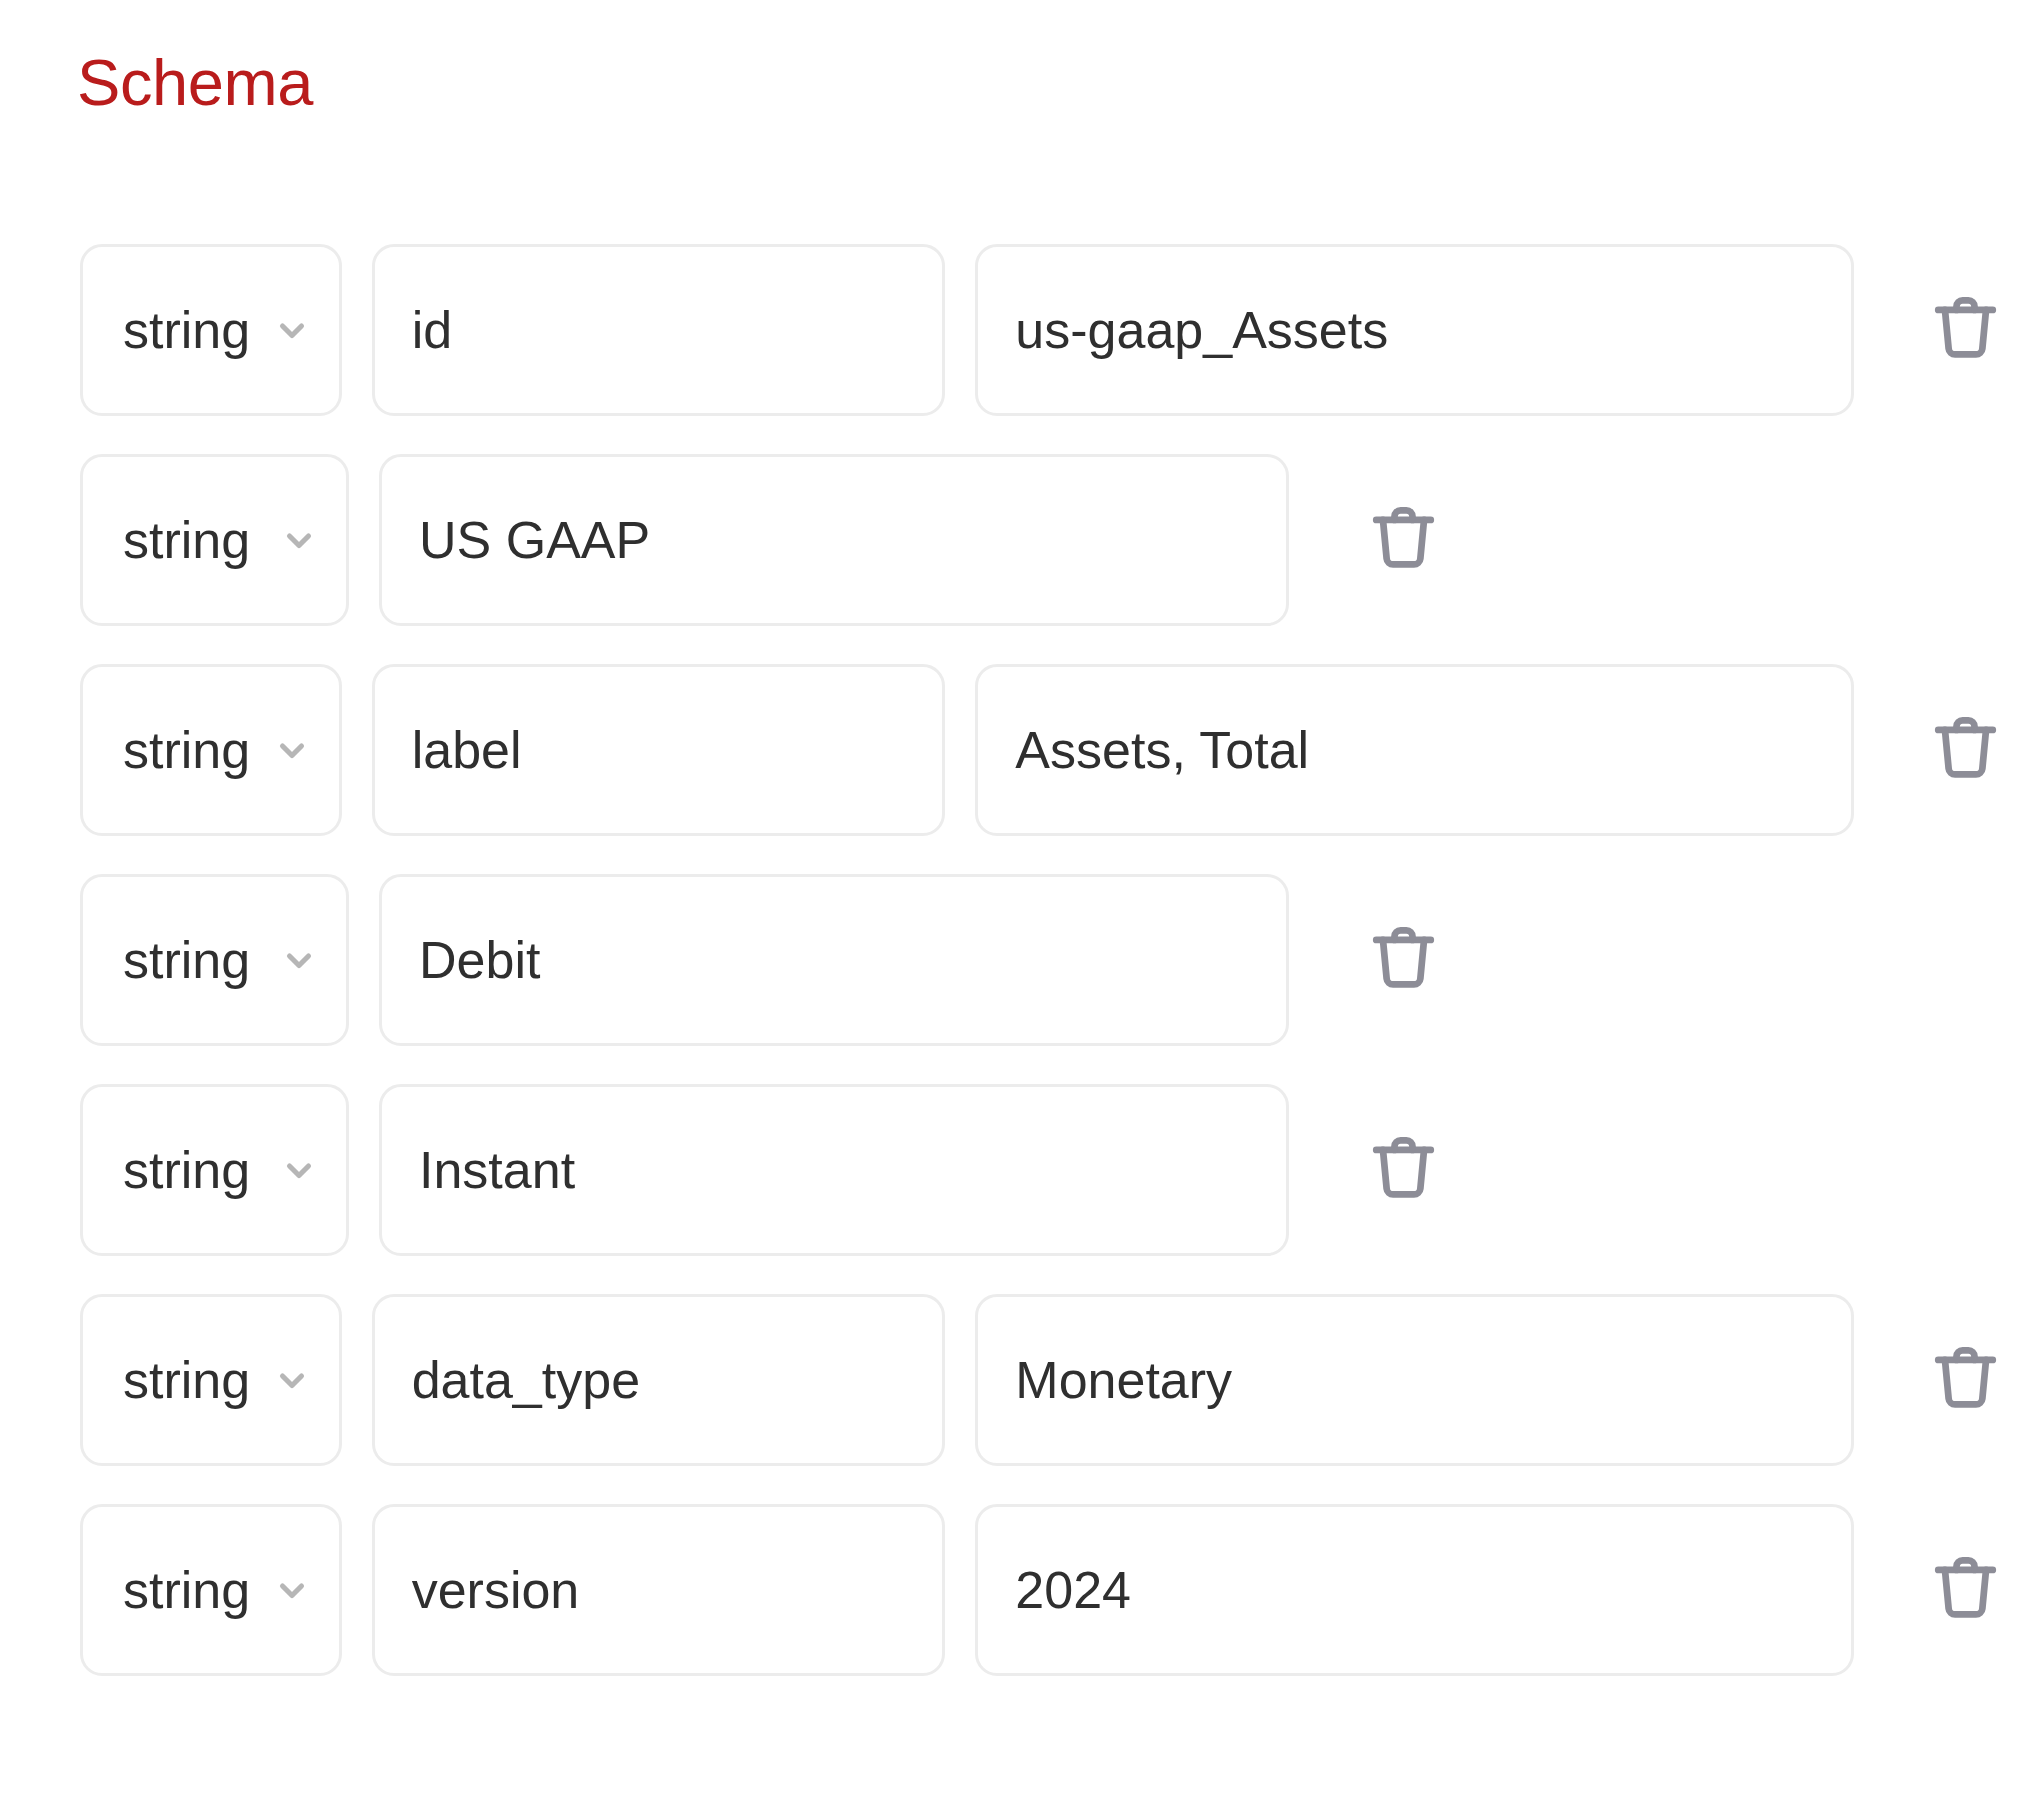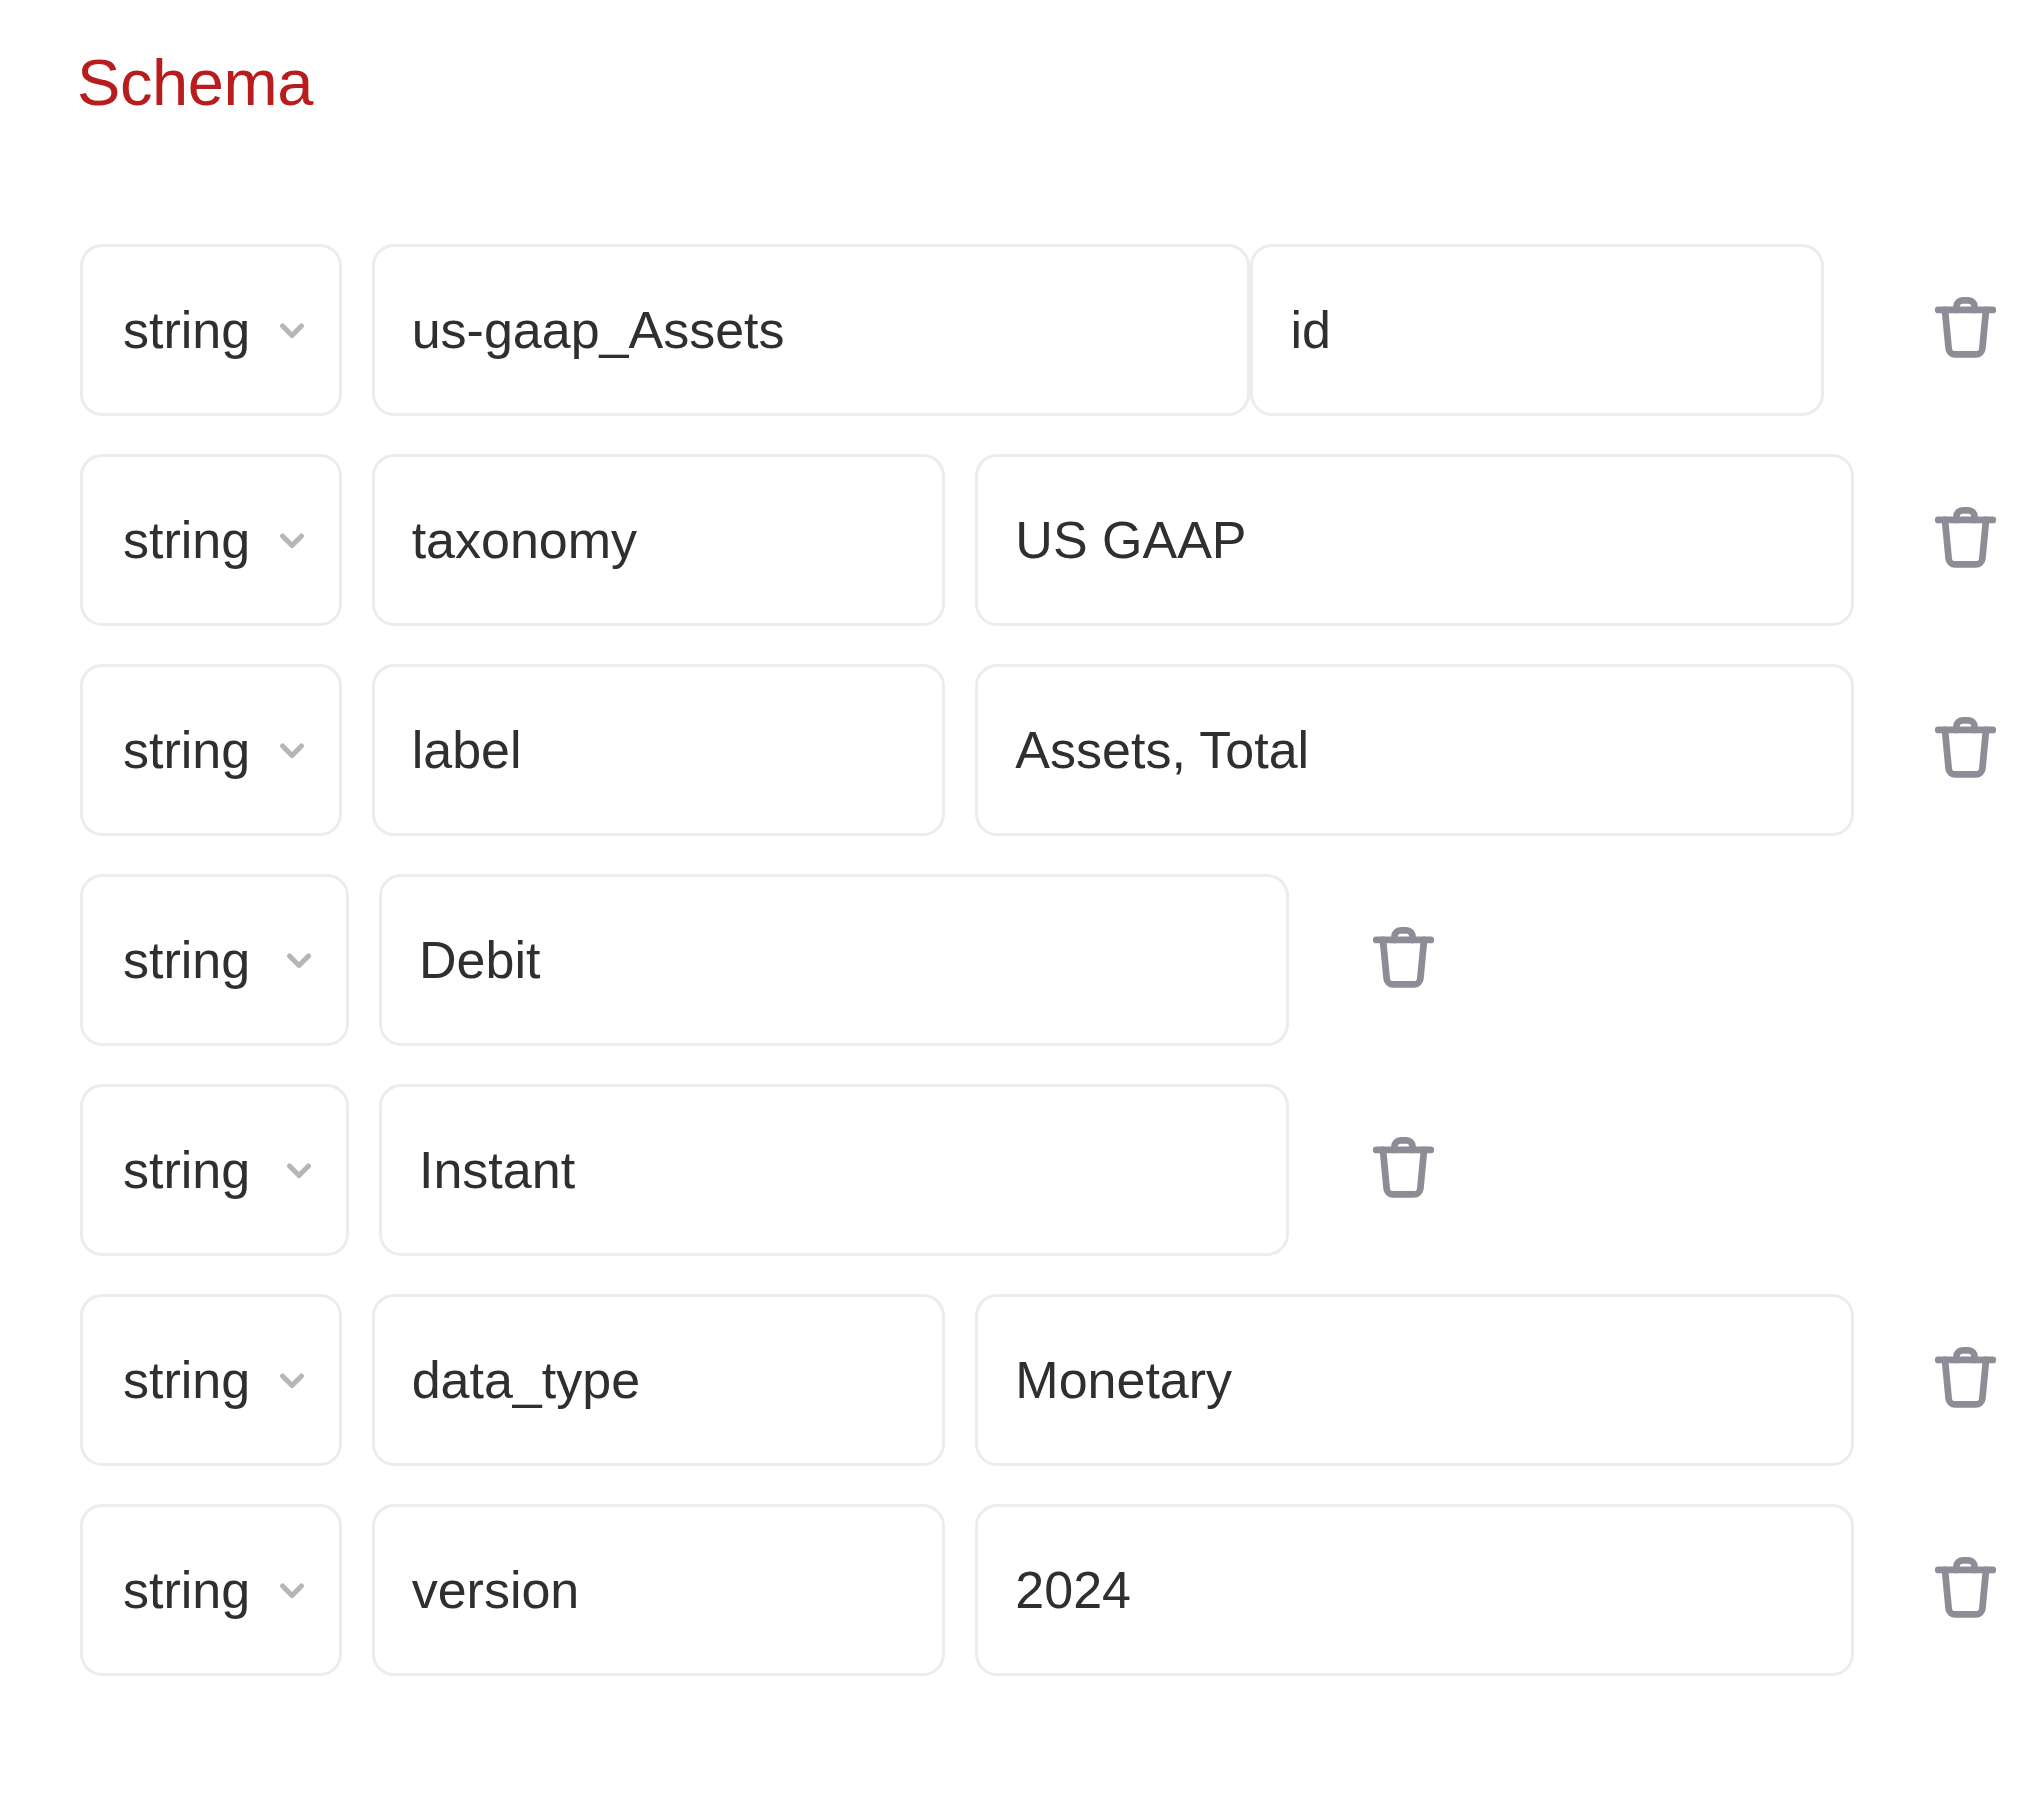--- a/index.html
+++ b/index.html
@@ -130,53 +130,50 @@
 
     <div class="field type-select">
       <span class="select-value">string</span>
       <span class="chevron">
         <svg width="38" height="38" viewBox="0 0 24 24" fill="none" stroke="#b6b6b6" stroke-width="3.2" stroke-linecap="round" stroke-linejoin="round">
           <polyline points="6 9.5 12 15.5 18 9.5"></polyline>
         </svg>
       </span>
     </div>
 
-    <div class="field value-input">
-      <span>us-gaap_Assets</span>
-    </div>
-
     <div class="field name-input">
       <span>id</span>
     </div>
 
-    <button class="delete-btn">
-      <span class="trash-icon">
-        <svg width="77" height="77" viewBox="0 0 24 24" fill="none" stroke="#8d8d97" stroke-width="2.1" stroke-linecap="round" stroke-linejoin="round">
-          <path d="M3.5 6.2h17"></path>
-          <path d="M9.2 6.2V5.1a1.9 1.9 0 0 1 1.9-1.9h1.8a1.9 1.9 0 0 1 1.9 1.9v1.1"></path>
-          <path d="M5.6 6.2l1.15 12.1a2 2 0 0 0 2 1.8h6.5a2 2 0 0 0 2-1.8L18.4 6.2"></path>
-        </svg>
-      </span>
-    </button>
-
-  </div>
-      <div class="schema-row">
-
-    <div class="field type-select">
-      <span class="select-value">string</span>
-      <span class="chevron">
-        <svg width="38" height="38" viewBox="0 0 24 24" fill="none" stroke="#b6b6b6" stroke-width="3.2" stroke-linecap="round" stroke-linejoin="round">
-          <polyline points="6 9.5 12 15.5 18 9.5"></polyline>
-        </svg>
-      </span>
-    </div>
-
-    <div class="field name-input">
-      <span>taxonomy</span>
-    </div>
+    <div class="field value-input">
+      <span>us-gaap_Assets</span>
+    </div>
+
+    <button class="delete-btn">
+      <span class="trash-icon">
+        <svg width="77" height="77" viewBox="0 0 24 24" fill="none" stroke="#8d8d97" stroke-width="2.1" stroke-linecap="round" stroke-linejoin="round">
+          <path d="M3.5 6.2h17"></path>
+          <path d="M9.2 6.2V5.1a1.9 1.9 0 0 1 1.9-1.9h1.8a1.9 1.9 0 0 1 1.9 1.9v1.1"></path>
+          <path d="M5.6 6.2l1.15 12.1a2 2 0 0 0 2 1.8h6.5a2 2 0 0 0 2-1.8L18.4 6.2"></path>
+        </svg>
+      </span>
+    </button>
+
+  </div>
+      <div class="schema-row">
+
+    <div class="field type-select">
+      <span class="select-value">string</span>
+      <span class="chevron">
+        <svg width="38" height="38" viewBox="0 0 24 24" fill="none" stroke="#b6b6b6" stroke-width="3.2" stroke-linecap="round" stroke-linejoin="round">
+          <polyline points="6 9.5 12 15.5 18 9.5"></polyline>
+        </svg>
+      </span>
+    </div>
+
 
     <div class="field value-input">
       <span>US GAAP</span>
     </div>
 
     <button class="delete-btn">
       <span class="trash-icon">
         <svg width="77" height="77" viewBox="0 0 24 24" fill="none" stroke="#8d8d97" stroke-width="2.1" stroke-linecap="round" stroke-linejoin="round">
           <path d="M3.5 6.2h17"></path>
           <path d="M9.2 6.2V5.1a1.9 1.9 0 0 1 1.9-1.9h1.8a1.9 1.9 0 0 1 1.9 1.9v1.1"></path>

